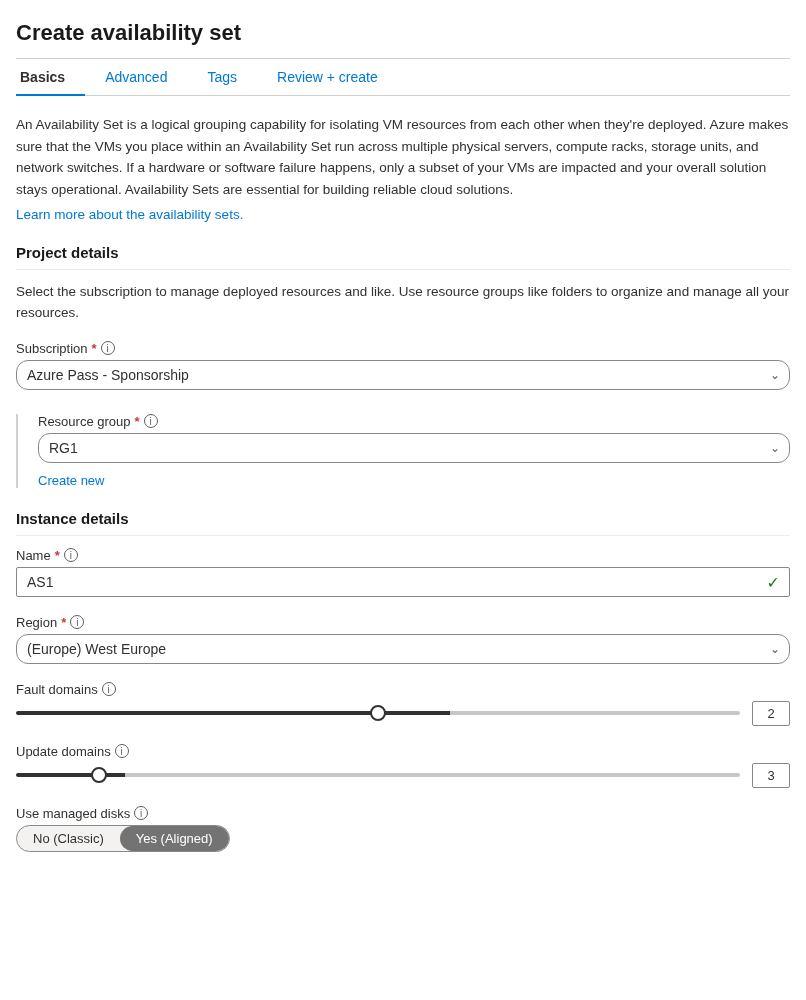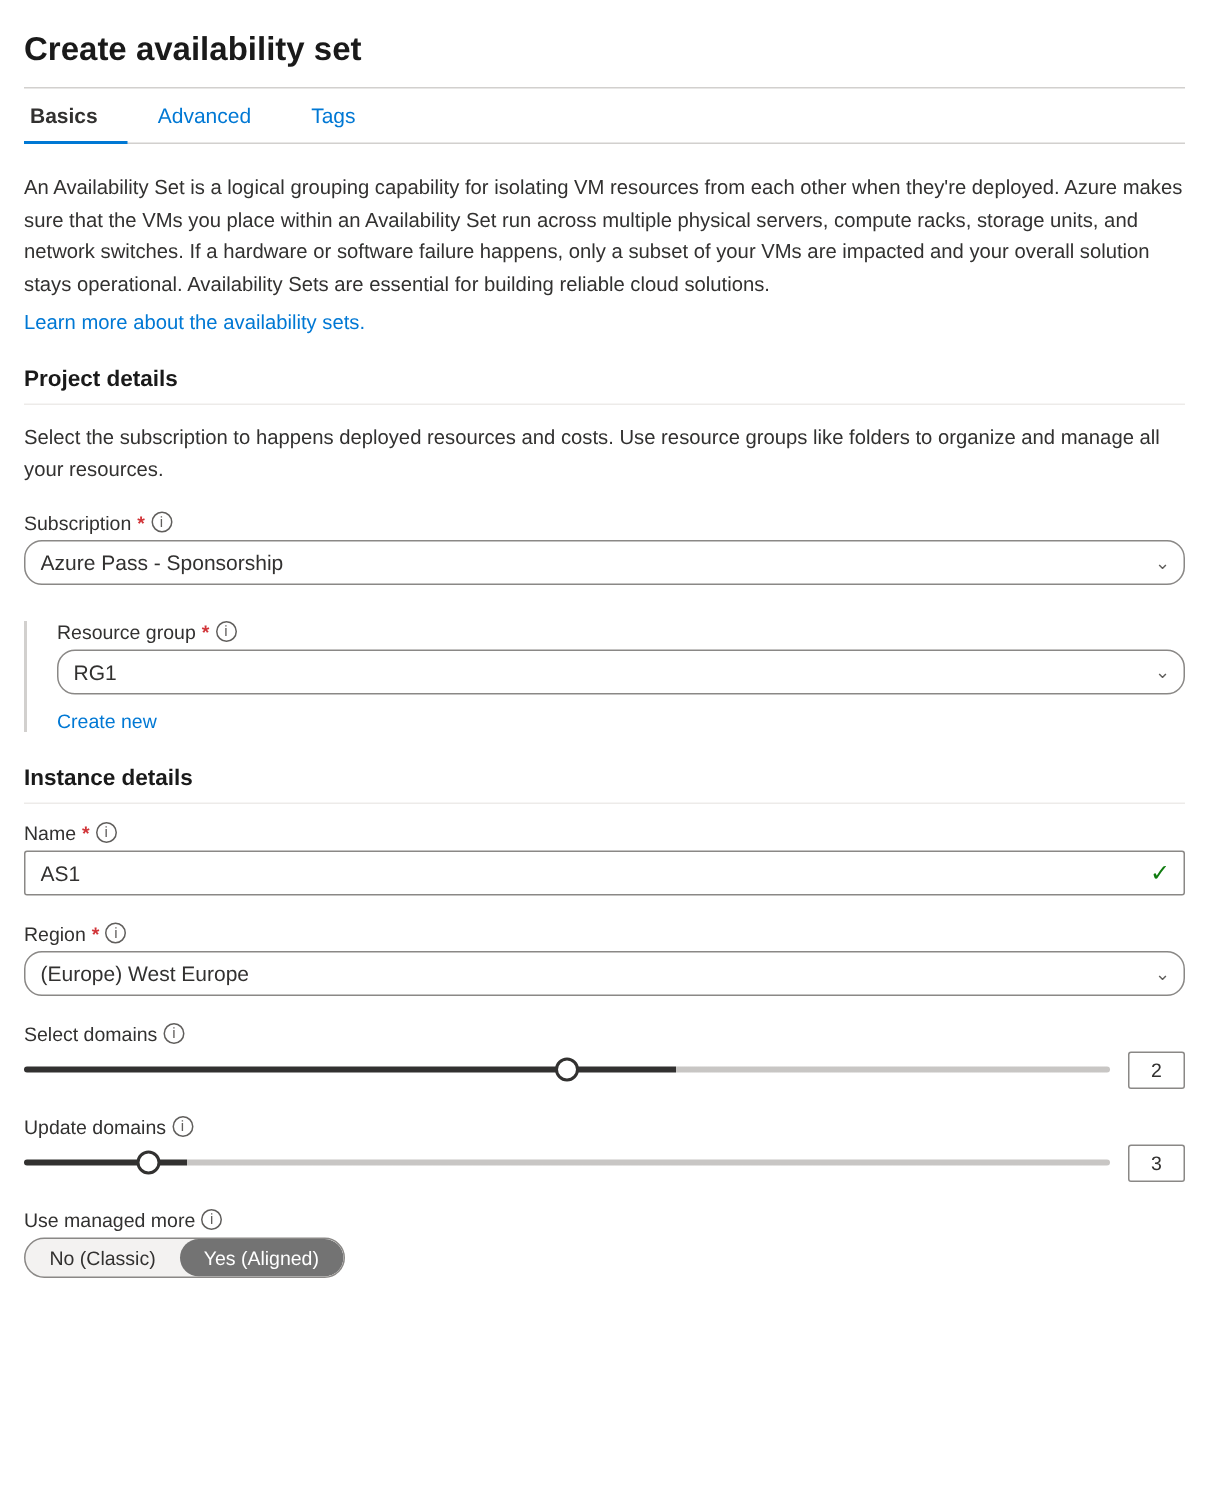--- a/index.html
+++ b/index.html
@@ -236,30 +236,31 @@
 </head>
 <body>
 
 <h1 class="page-title">Create availability set</h1>
 <hr class="divider">
 
 <div class="tabs">
   <button class="tab active">Basics</button>
   <button class="tab">Advanced</button>
   <button class="tab">Tags</button>
+  <button class="tab">Review + create</button>
 </div>
 
 <p class="description">An Availability Set is a logical grouping capability for isolating VM resources from each other when they're deployed. Azure makes sure that the VMs you place within an Availability Set run across multiple physical servers, compute racks, storage units, and network switches. If a hardware or software failure happens, only a subset of your VMs are impacted and your overall solution stays operational. Availability Sets are essential for building reliable cloud solutions.</p>
 <p style="margin-top:6px; margin-bottom:18px;">
   <a class="learn-more" href="#">Learn more about the availability sets.</a>
 </p>
 
 <h2 class="section-title">Project details</h2>
 <hr class="section-divider">
-<p class="section-desc">Select the subscription to happens deployed resources and costs. Use resource groups like folders to organize and manage all your resources.</p>
+<p class="section-desc">Select the subscription to manage deployed resources and like. Use resource groups like folders to organize and manage all your resources.</p>
 
 <div class="field-group">
   <div class="field-label">
     <span>Subscription</span>
     <span class="required-star">*</span>
     <span class="info-icon">i</span>
   </div>
   <div class="select-wrapper">
     <select class="select-field">
       <option>Azure Pass - Sponsorship</option>
@@ -307,21 +308,21 @@
   <div class="select-wrapper">
     <select class="select-field">
       <option>(Europe) West Europe</option>
     </select>
     <span class="chevron">⌄</span>
   </div>
 </div>
 
 <div class="field-group">
   <div class="field-label">
-    <span>Select domains</span>
+    <span>Fault domains</span>
     <span class="info-icon">i</span>
   </div>
   <div class="slider-container">
     <input type="range" class="slider slider-fault" min="1" max="3" value="2" style="">
     <div class="slider-value-box">2</div>
   </div>
 </div>
 
 <div class="field-group">
   <div class="field-label">
@@ -329,20 +330,20 @@
     <span class="info-icon">i</span>
   </div>
   <div class="slider-container">
     <input type="range" class="slider slider-update" min="1" max="20" value="3" style="">
     <div class="slider-value-box">3</div>
   </div>
 </div>
 
 <div class="field-group">
   <div class="field-label">
-    <span>Use managed more</span>
+    <span>Use managed disks</span>
     <span class="info-icon">i</span>
   </div>
   <div class="toggle-group">
     <button class="toggle-option">No (Classic)</button>
     <button class="toggle-option active">Yes (Aligned)</button>
   </div>
 </div>
 
 </body></html>

